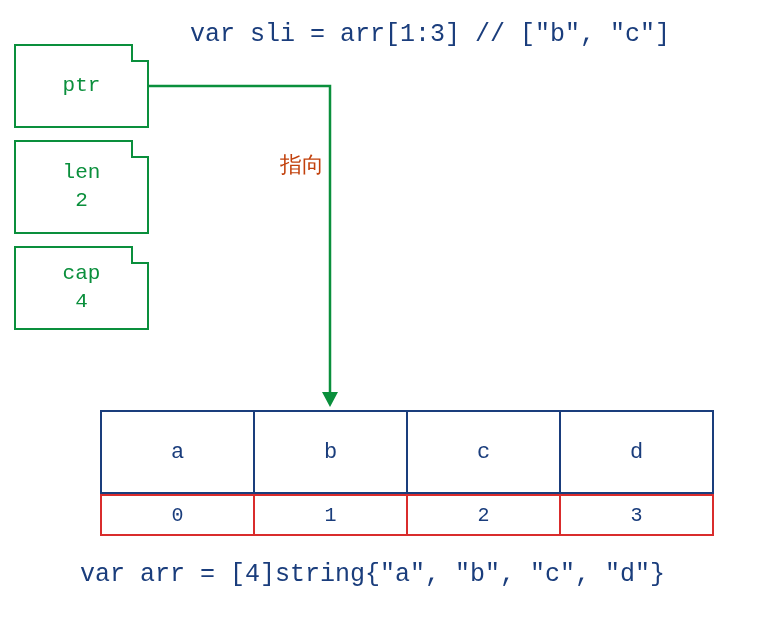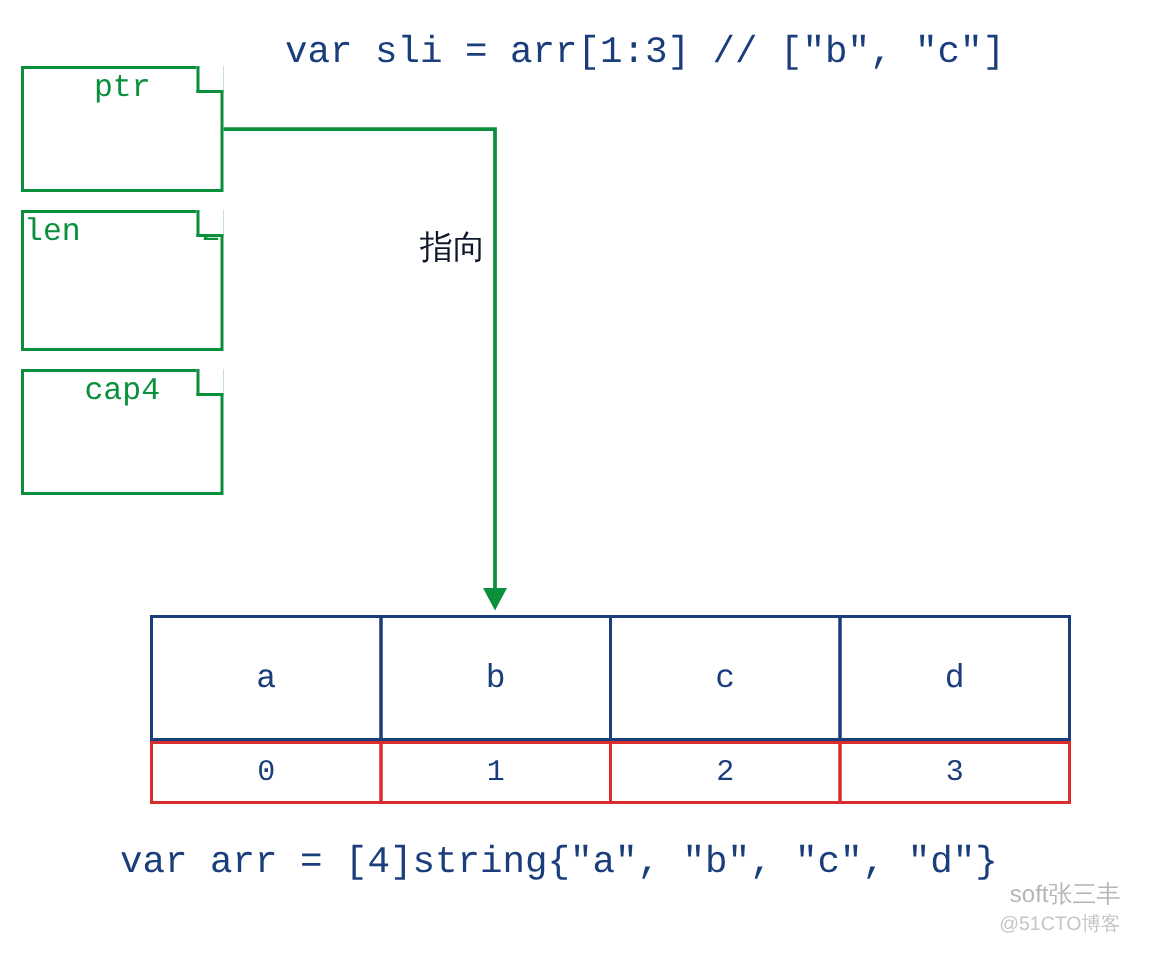--- a/index.html
+++ b/index.html
@@ -25,51 +25,51 @@
     
     
     .slice-box {
       position: absolute;
       left: 14px;
       width: 135px;
       border: 2px solid #0a8f3c;
       background: #fff;
       text-align: center;
       display: flex;
-      flex-direction: row;
+      flex-direction: column;
       justify-content: center;
       font-size: 21px;
       color: #0a8f3c;
       line-height: 1.35;
     }
     .slice-box .notch {
       position: absolute;
       top: -2px; right: -2px;
       width: 18px; height: 18px;
       border-left: 2px solid #0a8f3c;
       border-bottom: 2px solid #0a8f3c;
       background: #fff;
     }
     .box-ptr { top: 44px; height: 84px; }
-    .box-len { top: 140px; height: 94px; justify-content: space-between; }
+    .box-len { top: 140px; height: 94px; }
     .box-cap { top: 246px; height: 84px; }
     
     
     svg.arrow {
       position: absolute;
       top: 0; left: 0;
       width: 771px; height: 637px;
       pointer-events: none;
     }
     .arrow-label {
       position: absolute;
       top: 150px;
       left: 280px;
       font-size: 22px;
-      color: #0f172a;
+      color: #c2410c;
     }
     
     
     .array {
       position: absolute;
       top: 410px;
       left: 100px;
       display: flex;
     }
     .cell {
@@ -163,18 +163,14 @@
   </div>
   <div class="indices">
     <div class="idx">0</div>
     <div class="idx">1</div>
     <div class="idx">2</div>
     <div class="idx">3</div>
   </div>
 
   <div class="code-bottom">var arr = [4]string{"a", "b", "c", "d"}</div>
 
-  <div class="watermark">
-    <div>soft张三丰</div>
-    <div class="line2">@51CTO博客</div>
-  </div>
 
 </div>
 
 </body></html>

